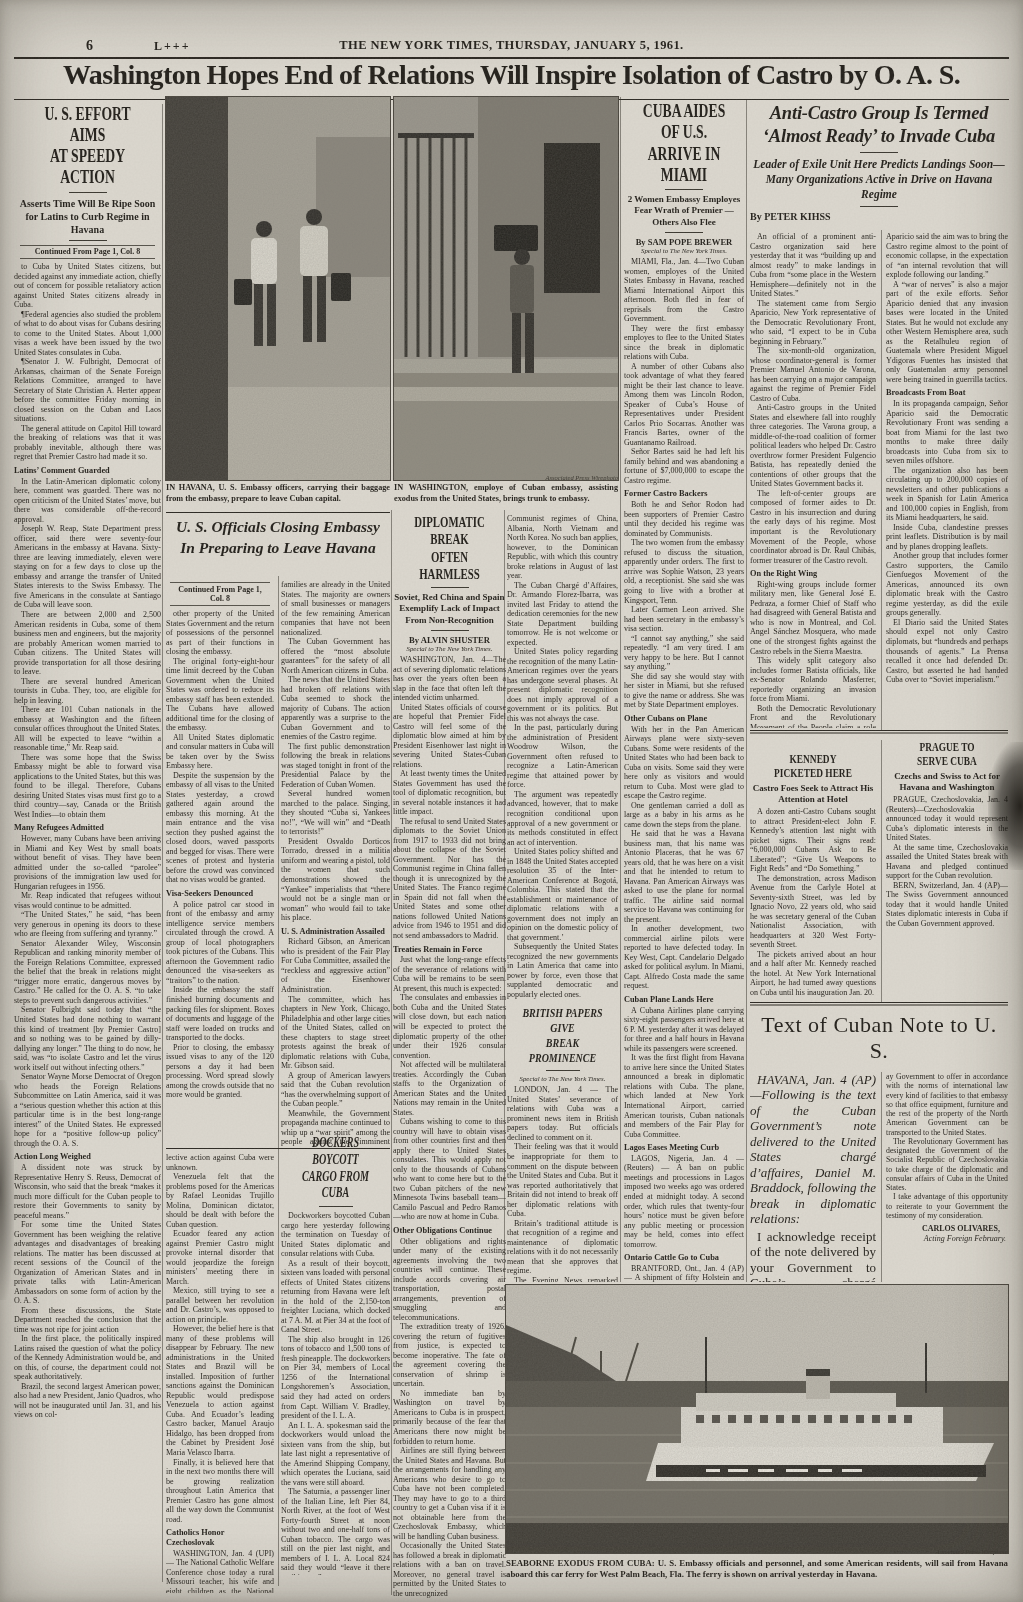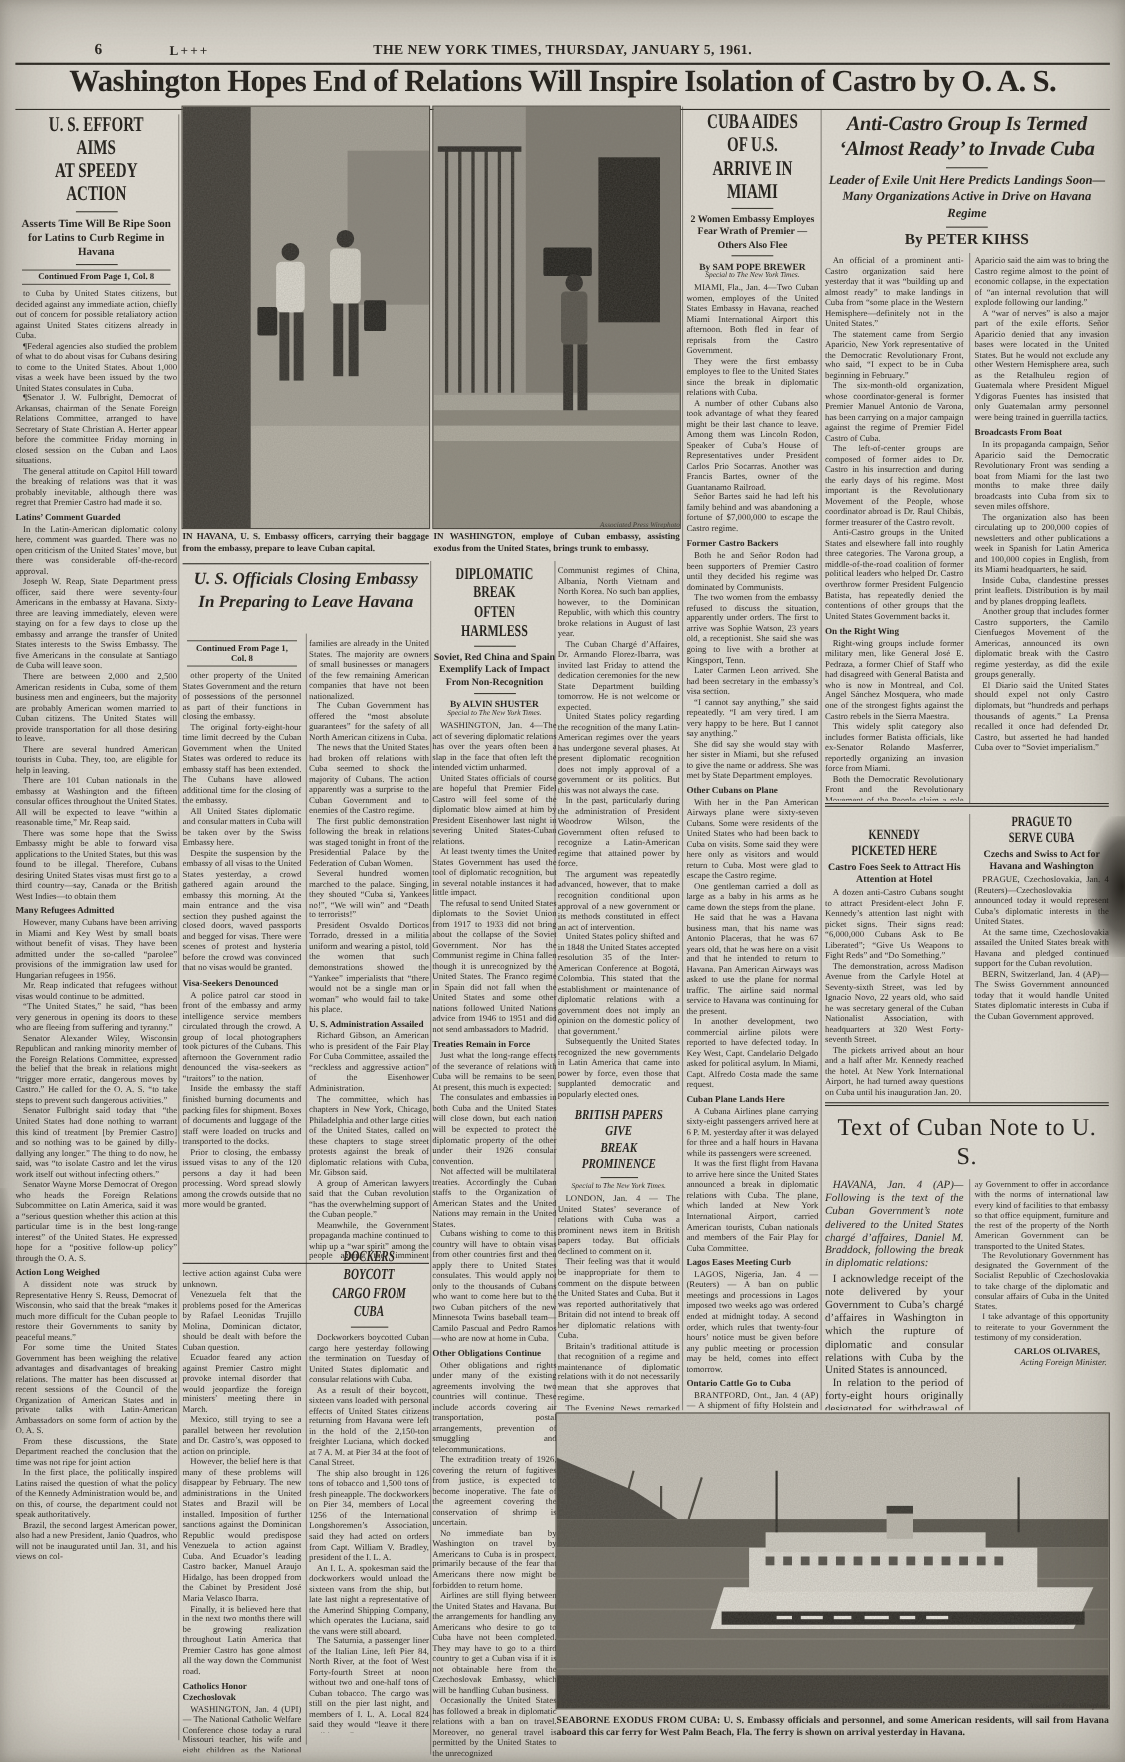--- a/index.html
+++ b/index.html
@@ -317,28 +317,28 @@
         <div class="b-p">BRANTFORD, Ont., Jan. 4 (AP) — A shipment of fifty Holstein and Ayrshire dairy cattle for Cuba left here by rail today for shipment by sea from Saint John, N. B.</div>
       </div>
   </section>
 
   <section class="col" style="left:750px;top:102px;width:258px;height:128px">
     <h2 class="h-invade">Anti-Castro Group Is Termed
 ‘Almost Ready’ to Invade Cuba</h2>
     <div class="hsep"></div>
     <div class="deck deck-i">Leader of Exile Unit Here Predicts Landings Soon—Many Organizations Active in Drive on Havana Regime</div>
     <div class="hsep"></div>
-    <div style="text-align:center;font-weight:700;font-size:14px">By PETER KIHSS</div>
+    <div style="font-weight:700;font-size:10px">By PETER KIHSS</div>
   </section>
   <section class="col flow" style="left:750px;top:232px;width:126px;height:496px">
       <div class="b-p">An official of a prominent anti-Castro organization said here yesterday that it was “building up and almost ready” to make landings in Cuba from “some place in the Western Hemisphere—definitely not in the United States.”</div>
       <div class="b-p">The statement came from Sergio Aparicio, New York representative of the Democratic Revolutionary Front, who said, “I expect to be in Cuba beginning in February.”</div>
       <div class="b-p">The six-month-old organization, whose coordinator-general is former Premier Manuel Antonio de Varona, has been carrying on a major campaign against the regime of Premier Fidel Castro of Cuba.</div>
+      <div class="b-p">Anti-Castro groups in the United States and elsewhere fall into roughly three categories. The Varona group, a middle-of-the-road coalition of former political leaders who helped Dr. Castro overthrow former President Fulgencio Batista, has repeatedly denied the contentions of other groups that the United States Government backs it.</div>
       <div class="b-p">The left-of-center groups are composed of former aides to Dr. Castro in his insurrection and during the early days of his regime. Most important is the Revolutionary Movement of the People, whose coordinator abroad is Dr. Raul Chibás, former treasurer of the Castro revolt.</div>
-      <div class="b-p">Anti-Castro groups in the United States and elsewhere fall into roughly three categories. The Varona group, a middle-of-the-road coalition of former political leaders who helped Dr. Castro overthrow former President Fulgencio Batista, has repeatedly denied the contentions of other groups that the United States Government backs it.</div>
       <div class="b-sub">On the Right Wing</div>
       <div class="b-p">Right-wing groups include former military men, like General José E. Pedraza, a former Chief of Staff who had disagreed with General Batista and who is now in Montreal, and Col. Angel Sánchez Mosquera, who made one of the strongest fights against the Castro rebels in the Sierra Maestra.</div>
       <div class="b-p">This widely split category also includes former Batista officials, like ex-Senator Rolando Masferrer, reportedly organizing an invasion force from Miami.</div>
       <div class="b-p">Both the Democratic Revolutionary Front and the Revolutionary Movement of the People claim a role in recent widespread sabotage in Cuba, Señor</div>
     </section>
   <section class="col flow" style="left:886px;top:232px;width:122px;height:496px">
       <div class="b-pn">Aparicio said the aim was to bring the Castro regime almost to the point of economic collapse, in the expectation of “an internal revolution that will explode following our landing.”</div>
       <div class="b-p">A “war of nerves” is also a major part of the exile efforts. Señor Aparicio denied that any invasion bases were located in the United States. But he would not exclude any other Western Hemisphere area, such as the Retalhuleu region of Guatemala where President Miguel Ydigoras Fuentes has insisted that only Guatemalan army personnel were being trained in guerrilla tactics.</div>
       <div class="b-sub">Broadcasts From Boat</div>
       <div class="b-p">In its propaganda campaign, Señor Aparicio said the Democratic Revolutionary Front was sending a boat from Miami for the last two months to make three daily broadcasts into Cuba from six to seven miles offshore.</div>
@@ -365,31 +365,31 @@
         <div class="b-p">PRAGUE, Czechoslovakia, Jan. 4 (Reuters)—Czechoslovakia announced today it would represent Cuba’s diplomatic interests in the United States.</div>
         <div class="b-p">At the same time, Czechoslovakia assailed the United States break with Havana and pledged continued support for the Cuban revolution.</div>
         <div class="b-p">BERN, Switzerland, Jan. 4 (AP)—The Swiss Government announced today that it would handle United States diplomatic interests in Cuba if the Cuban Government approved.</div>
       </div>
   </section>
 
   <section class="col" style="left:750px;top:1006px;width:258px;height:62px">
     <h2 class="h-note">Text of Cuban Note to U. S.</h2>
 
   </section>
-  <section class="col flow" style="left:750px;top:1072px;width:126px;height:210px;font-size:10px">
+  <section class="col flow" style="left:750px;top:1072px;width:126px;height:210px;font-size:13px">
       <div class="b-pre">HAVANA, Jan. 4 (AP)—Following is the text of the Cuban Government’s note delivered to the United States chargé d’affaires, Daniel M. Braddock, following the break in diplomatic relations:</div>
       <div class="b-p">I acknowledge receipt of the note delivered by your Government to Cuba’s chargé d’affaires in Washington in which the rupture of diplomatic and consular relations with Cuba by the United States is announced.</div>
       <div class="b-p">In relation to the period of forty-eight hours originally designated for withdrawal of the personnel of the embassy and consulate of the United States in Havana, the Revolutionary Government has disposed that in case this is not sufficient for transfer of the whole of personnel accredited in all of the republic, that you should make it known to this chancellery with indication of the time that is considered necessary</div>
     </section>
   <section class="col flow" style="left:886px;top:1072px;width:122px;height:210px;font-size:7.8px">
       <div class="b-pn">ay Government to offer in accordance with the norms of international law every kind of facilities to that embassy so that office equipment, furniture and the rest of the property of the North American Government can be transported to the United States.</div>
       <div class="b-p">The Revolutionary Government has designated the Government of the Socialist Republic of Czechoslovakia to take charge of the diplomatic and consular affairs of Cuba in the United States.</div>
       <div class="b-p">I take advantage of this opportunity to reiterate to your Government the testimony of my consideration.</div>
       <div class="b-sig">CARLOS OLIVARES,</div>
-      <div class="b-sig2">Acting Foreign Minister.</div>
+      <div class="b-sig2">Acting Foreign February.</div>
     </section>
 
   <figure class="photo" style="left:506px;top:1285px;width:502px;height:268px;margin:0">
     <svg width="502" height="268" viewBox="0 0 502 268">
       <rect width="502" height="268" fill="#c7c3b9"></rect>
       <rect x="0" y="96" width="502" height="26" fill="#57544b"></rect>
       <g stroke="#454239" stroke-width="2">
         <line x1="30" y1="96" x2="30" y2="60"></line>
           <line x1="58" y1="96" x2="70" y2="52"></line>
         <line x1="95" y1="96" x2="95" y2="66"></line>

